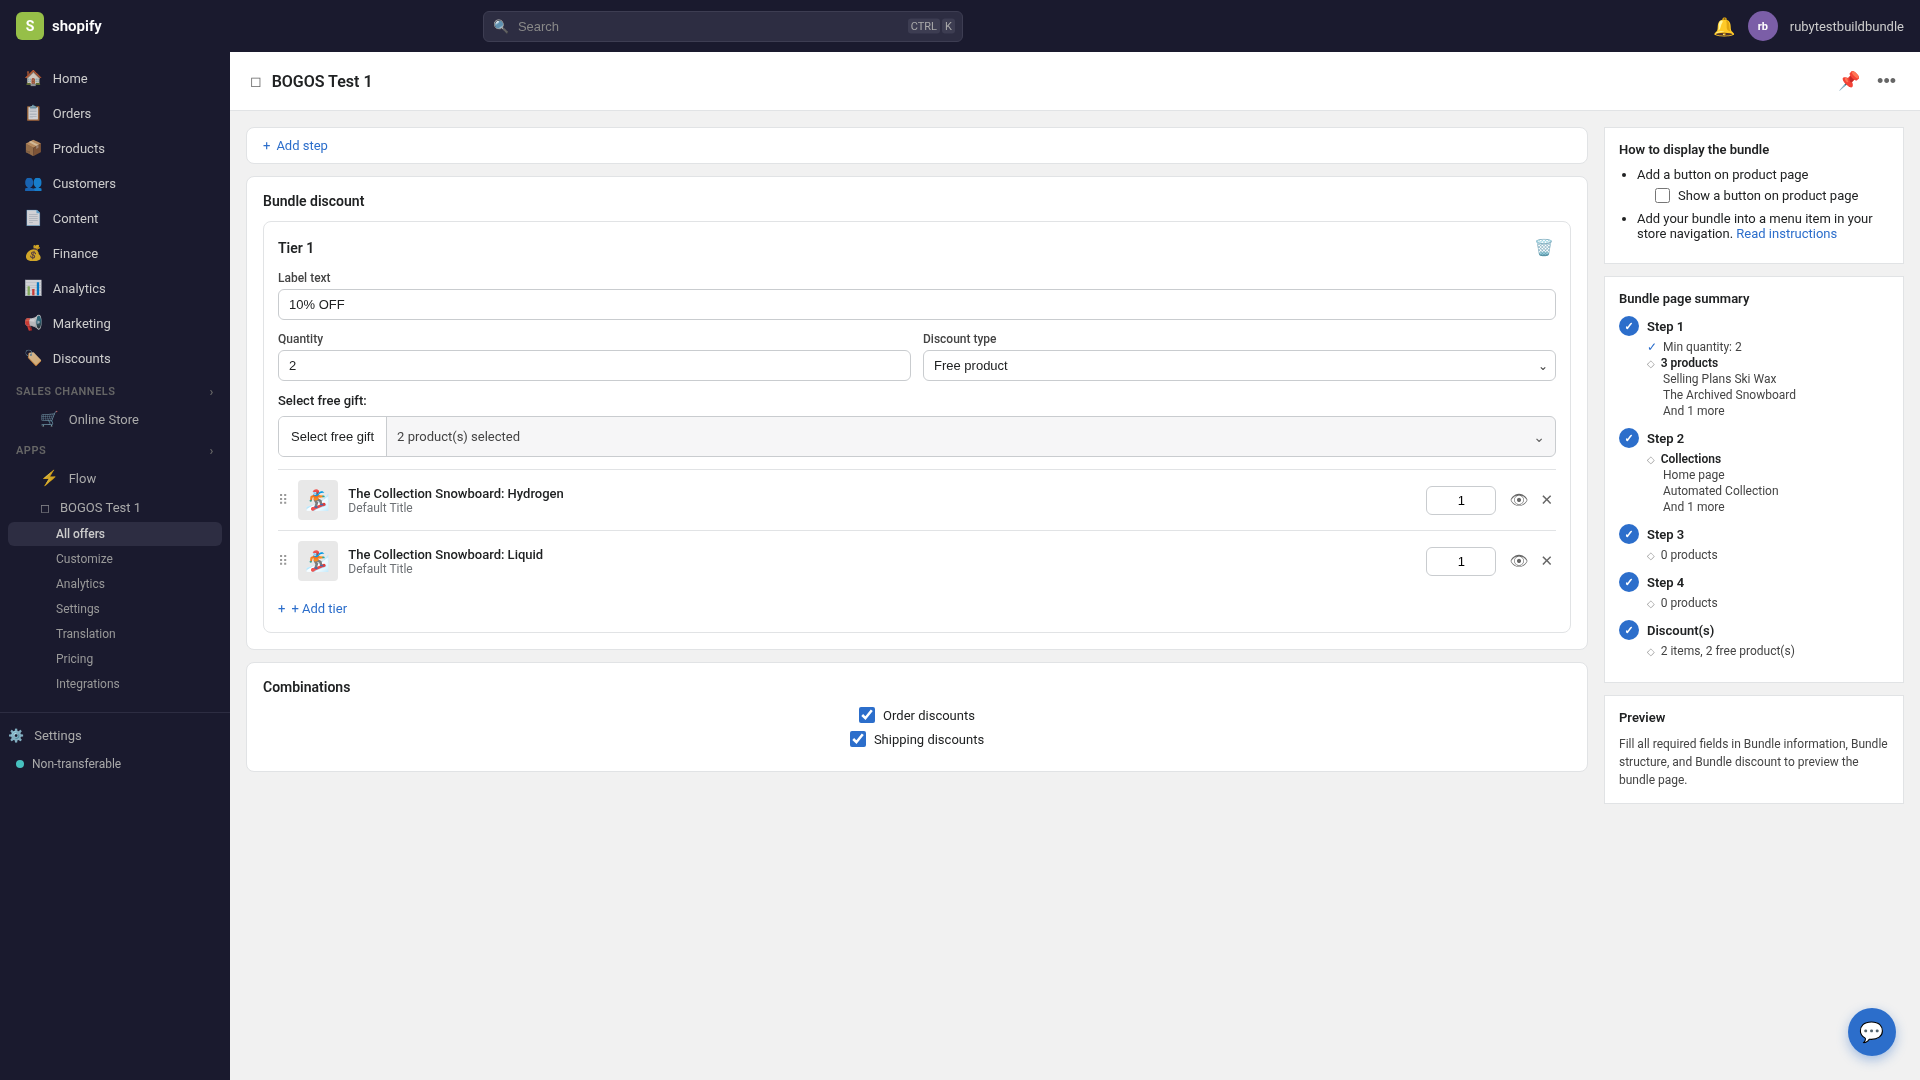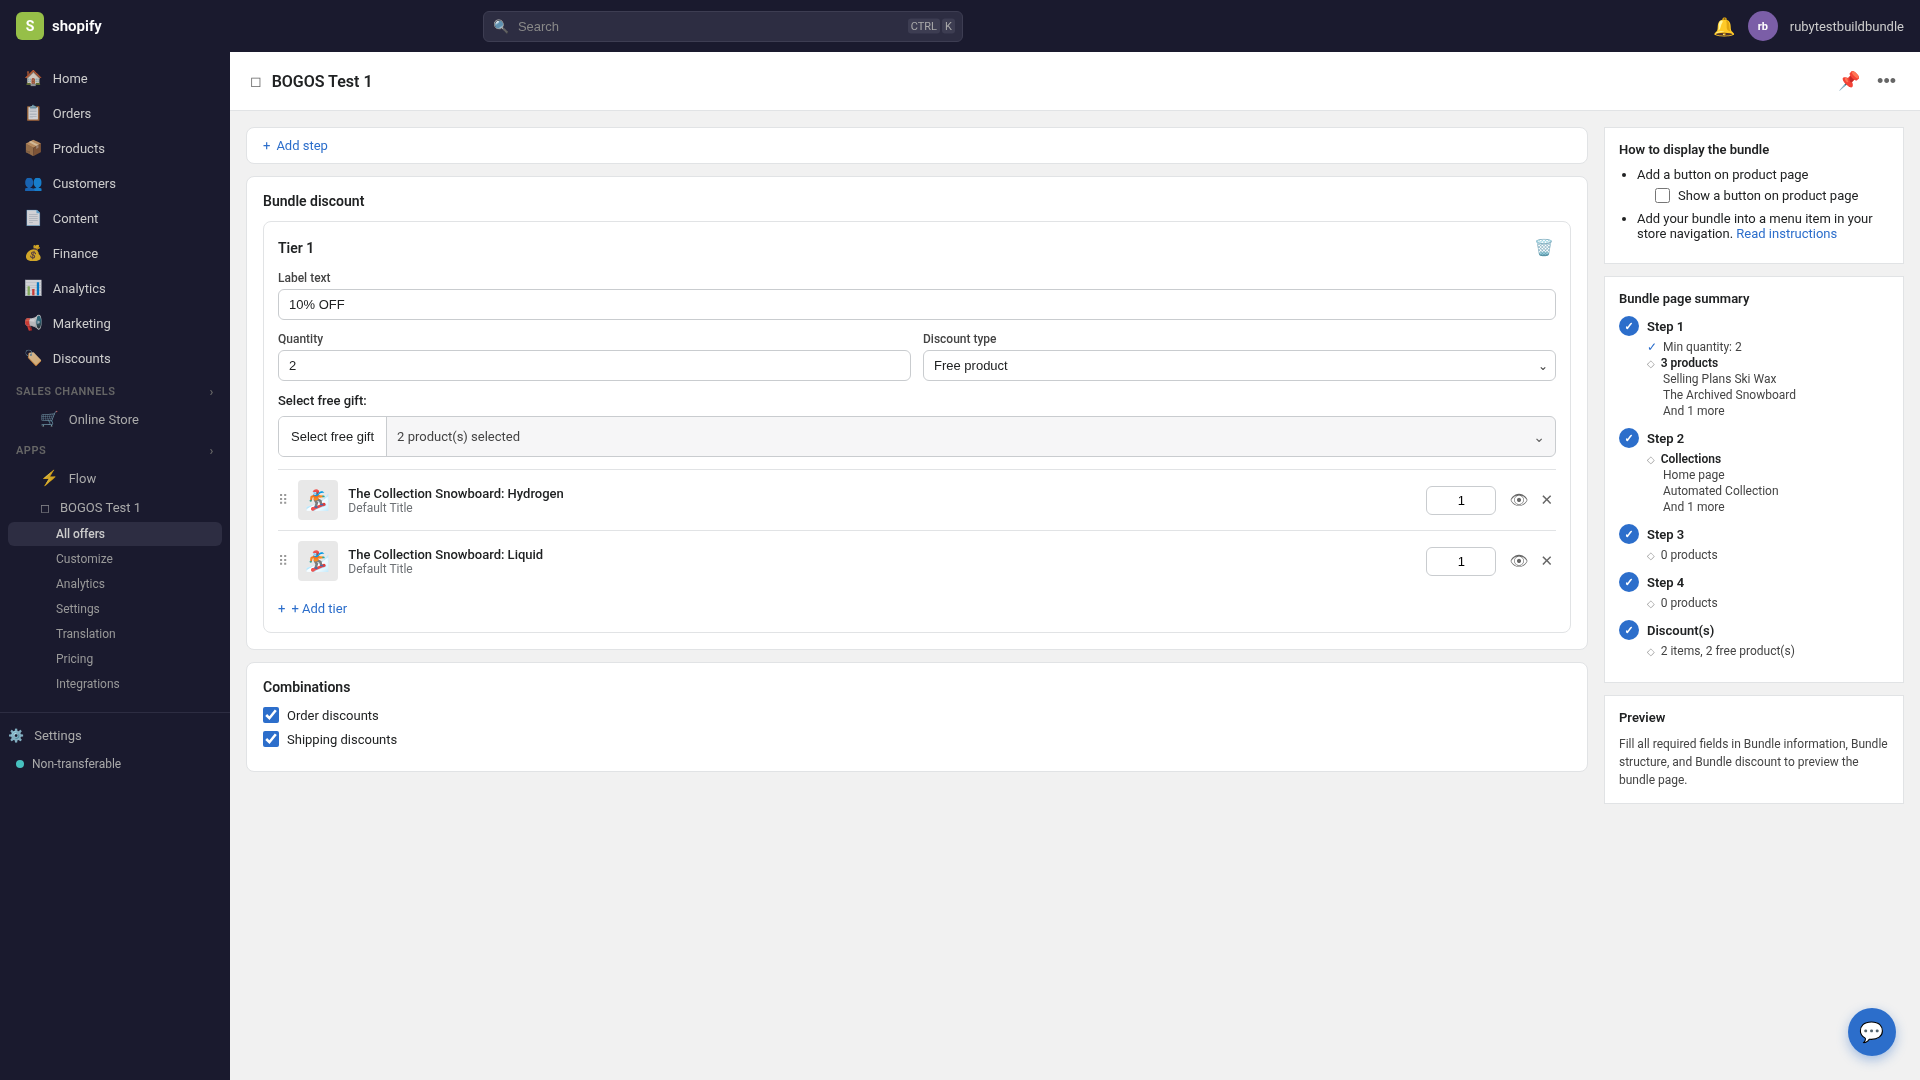--- a/index.html
+++ b/index.html
@@ -95,21 +95,21 @@
     .product-variant { font-size: 12px; color: #6d7175; }
     .qty-input { width: 70px; border: 1px solid #c9cccf; border-radius: 6px; padding: 6px 8px; font-size: 13px; text-align: center; outline: none; }
     .product-actions { display: flex; gap: 6px; align-items: center; }
     .product-action-btn { background: none; border: none; cursor: pointer; color: #666; font-size: 15px; padding: 3px; }
 
     
     .add-tier-btn { display: flex; align-items: center; gap: 6px; color: #2c6ecb; font-size: 13px; cursor: pointer; padding: 10px 0 2px; }
 
     
     .combinations-desc { font-size: 13px; color: #444; margin-bottom: 10px; }
-    .checkbox-item { display: flex; align-items: center; gap: 8px; margin-bottom: 8px; cursor: pointer; font-size: 13px; }
+    .checkbox-item { display: flex; align-items: center; gap: 8px; margin-bottom: 8px; cursor: pointer; font-size: 13px; justify-content: center; }
     .checkbox-item input[type="checkbox"] { width: 16px; height: 16px; accent-color: #2c6ecb; cursor: pointer; }
 
     
     .side-card { background: white; border-radius: 0; border: 1px solid #e1e3e5; padding: 14px; margin-bottom: 12px; }
     .side-card-title { font-size: 13px; font-weight: 600; color: #202223; margin-bottom: 10px; }
     .bullet-list { list-style: disc; padding-left: 18px; }
     .bullet-list li { font-size: 13px; color: #202223; margin-bottom: 8px; }
     .checkbox-inline { display: flex; align-items: center; gap: 8px; margin: 6px 0 6px 18px; font-size: 13px; }
     .checkbox-inline input[type="checkbox"] { width: 15px; height: 15px; accent-color: #2c6ecb; }
 

